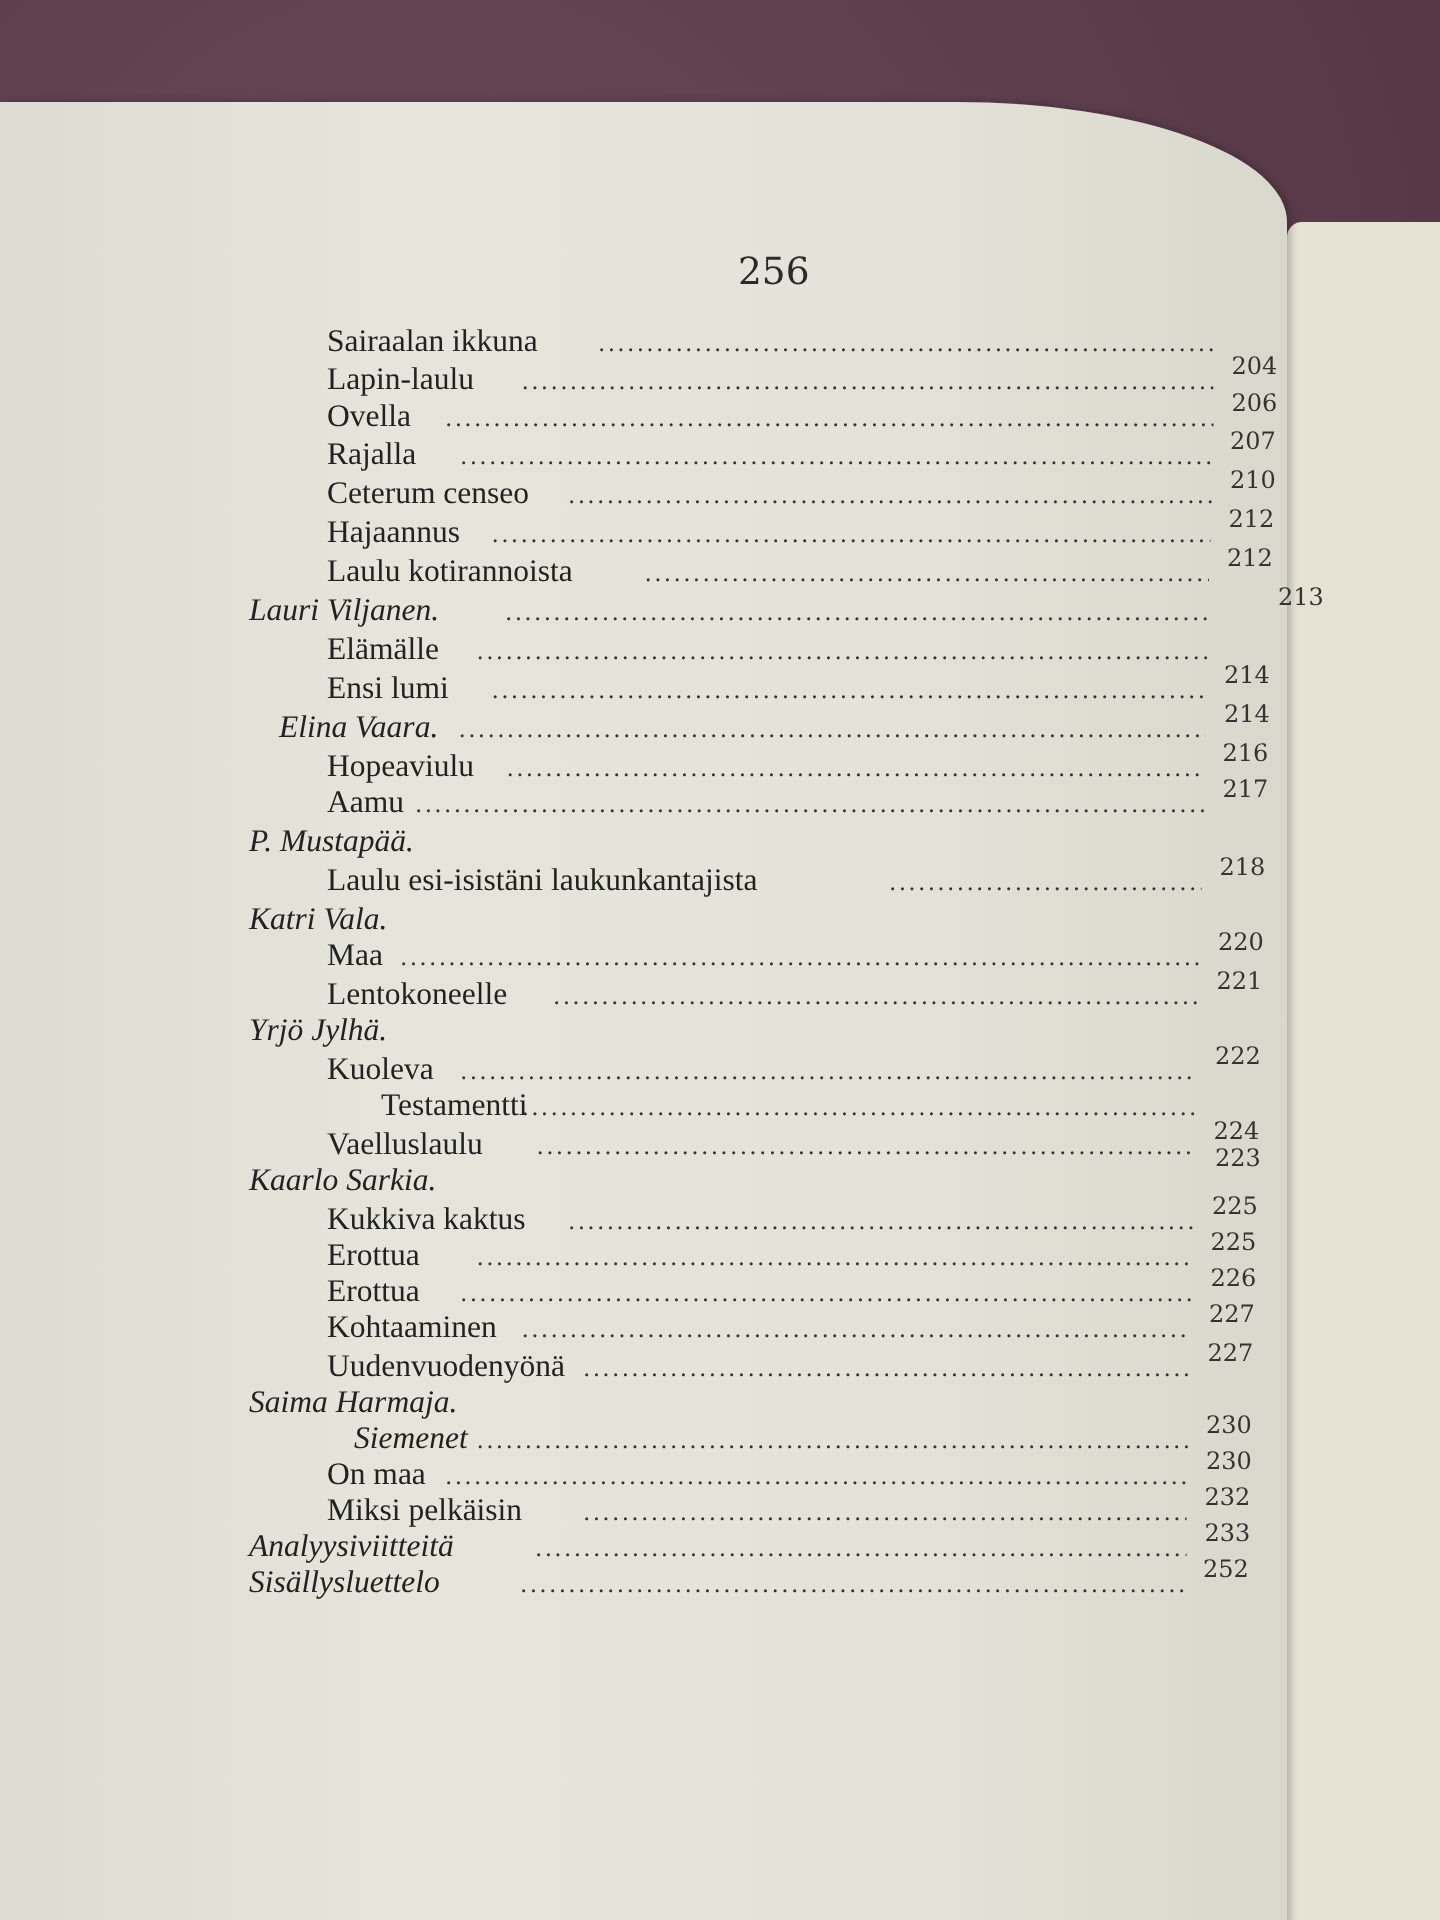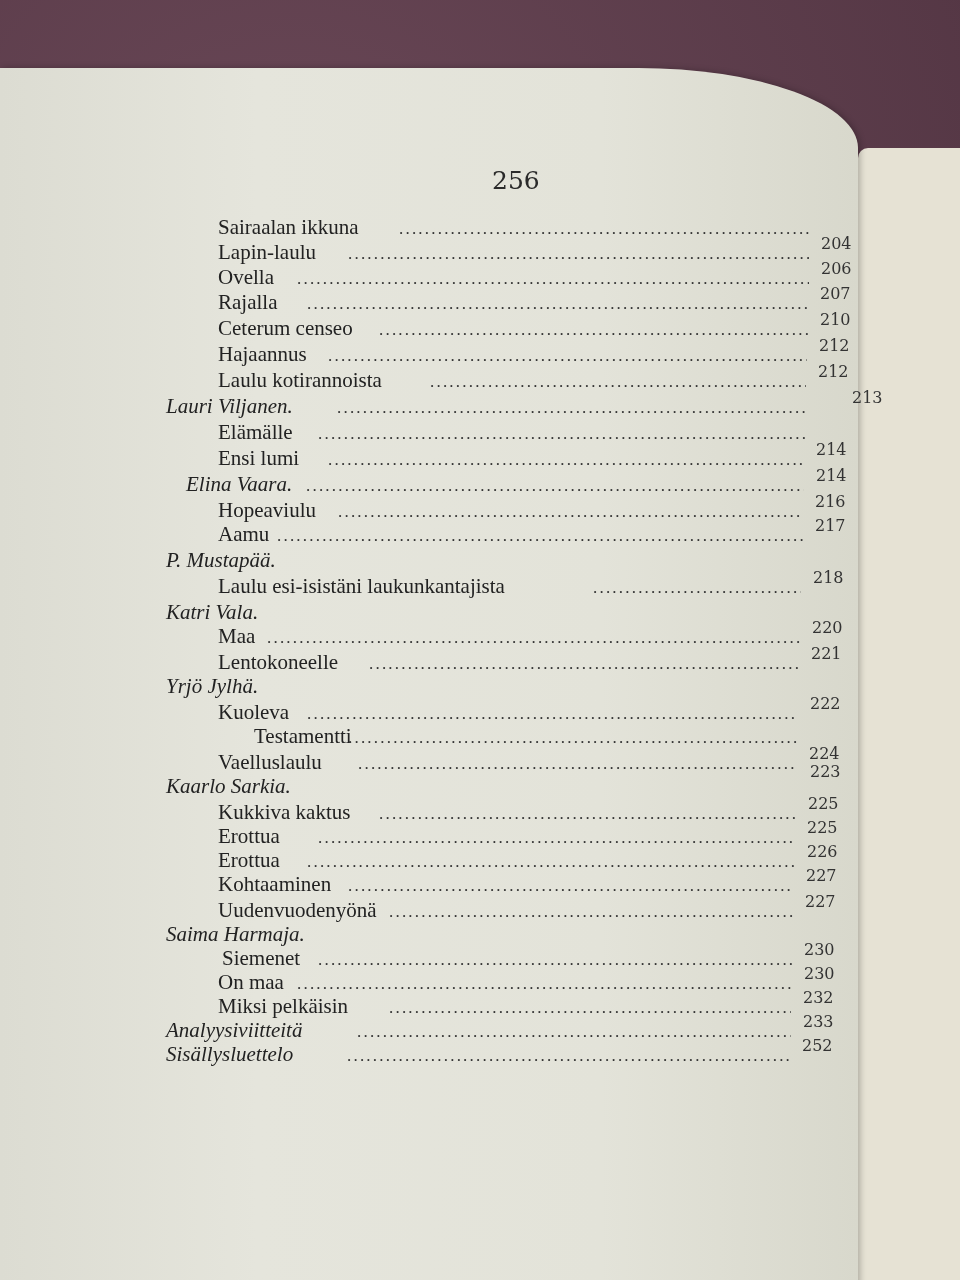--- a/index.html
+++ b/index.html
@@ -165,21 +165,21 @@
     </div>
     <div class="row" style="top: 898px; left: 0px; width: 960px;">
       <span class="title" style="left: 218px;">Uudenvuodenyönä</span>
       <span class="leader" style="left: 389px; top: 4px; width: 404px;">........................................................................................................................</span>
       <span class="pno" style="left: 805px; top: -6px;">227</span>
     </div>
     <div class="row" style="top: 922px; left: 0px; width: 960px;">
       <span class="title author" style="left: 166px;">Saima Harmaja.</span>
     </div>
     <div class="row" style="top: 946px; left: 0px; width: 960px;">
-      <span class="title" style="left: 222px;">Siemenet</span>
+      <span class="title" style="left: 236px; font-style: italic;">Siemenet</span>
       <span class="leader" style="left: 318px; top: 4px; width: 474px;">........................................................................................................................</span>
       <span class="pno" style="left: 804px; top: -6px;">230</span>
     </div>
     <div class="row" style="top: 970px; left: 0px; width: 960px;">
       <span class="title" style="left: 218px;">On maa</span>
       <span class="leader" style="left: 297px; top: 4px; width: 495px;">........................................................................................................................</span>
       <span class="pno" style="left: 804px; top: -6px;">230</span>
     </div>
     <div class="row" style="top: 994px; left: 0px; width: 960px;">
       <span class="title" style="left: 218px;">Miksi pelkäisin</span>

